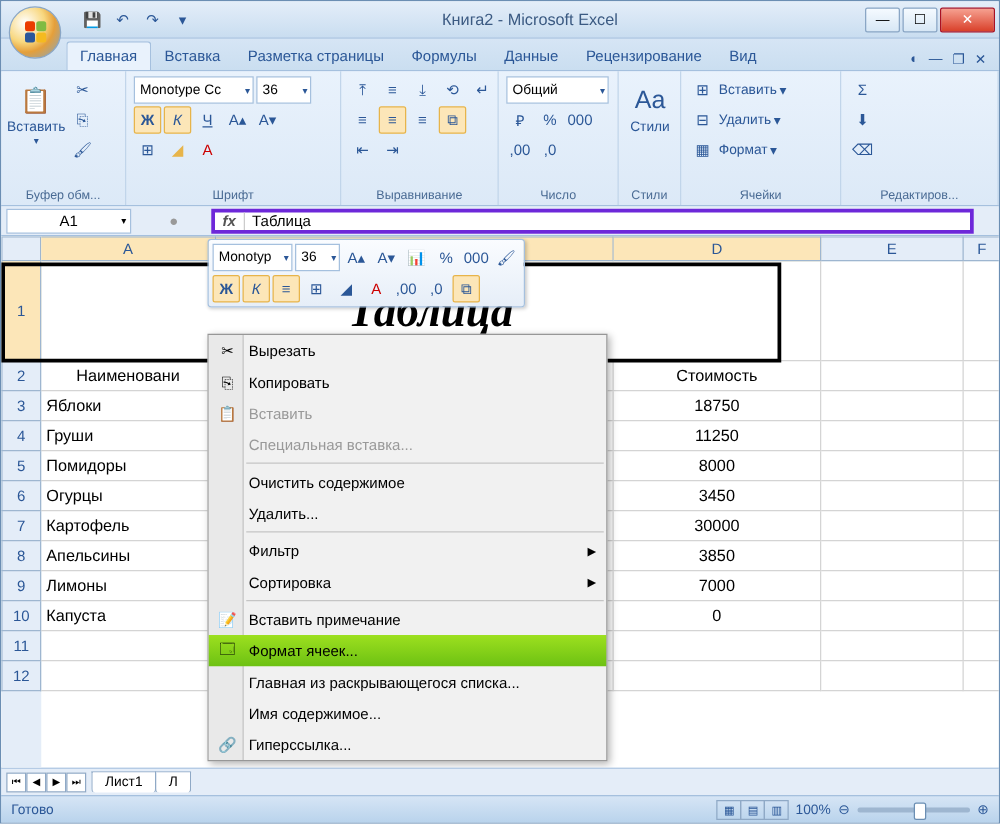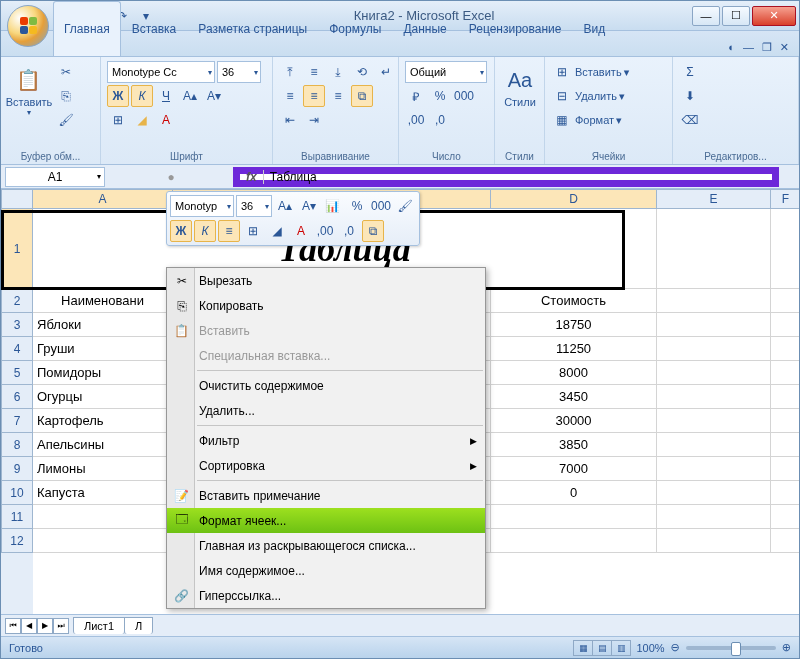--- a/index.html
+++ b/index.html
@@ -9,40 +9,40 @@
 .office-btn { width: 42px; height: 42px; margin: 4px 6px -16px 6px; border-radius: 50%; background: radial-gradient(circle at 30% 30%, #fff, #f8d77e 40%, #e59f3a 60%, #7ba7d1); border: 1px solid #8aa6c5; z-index: 10; display: flex; align-items: center; justify-content: center; font-size: 10px; font-weight: bold; }
 .office-btn span { display: grid; grid-template-columns: 8px 8px; gap: 1px; }
 .office-btn span i { width: 8px; height: 8px; border-radius: 2px; }
 .qat { display: flex; gap: 2px; margin-left: 8px; }
 .qat-btn { width: 22px; height: 22px; display: flex; align-items: center; justify-content: center; border-radius: 2px; cursor: pointer; font-size: 12px; color: #2b5797; }
 .title-text { flex: 1; text-align: center; font-size: 13px; color: #3b5a82; }
 .winbtns { display: flex; margin-right: 2px; }
 .winbtn { width: 28px; height: 20px; margin: 0 1px; border: 1px solid #8aa6c5; border-radius: 2px; display: flex; align-items: center; justify-content: center; font-size: 11px; cursor: pointer; background: linear-gradient(#f5faff,#d7e7f5); }
 .winbtn.close { width: 44px; background: linear-gradient(#f6a191,#d9402a); color: #fff; border-color: #a12; }
 .tabs { height: 26px; display: flex; align-items: flex-end; padding-left: 52px; background: linear-gradient(#d6e5f5,#cadef0); border-bottom: 1px solid #a5c0de; }
-.tab { padding: 20px 10px; font-size: 12px; color: #2b5797; cursor: pointer; border: 1px solid transparent; border-bottom: none; border-radius: 3px 3px 0 0; }
+.tab { padding: 4px 10px; font-size: 12px; color: #2b5797; cursor: pointer; border: 1px solid transparent; border-bottom: none; border-radius: 3px 3px 0 0; }
 .tab.active { background: #e9f2fc; border-color: #a5c0de; color: #2b5797; }
 .mdi-btns { margin-left: auto; display: flex; gap: 4px; padding-right: 8px; }
 .mdi-btns span { font-size: 11px; color: #2b5797; padding: 2px; cursor: pointer; }
 .ribbon { height: 108px; background: linear-gradient(#e9f2fc,#dce9f7); display: flex; border-bottom: 1px solid #a5c0de; }
 .rgroup { border-right: 1px solid #c1d5ea; padding: 4px 6px 2px; display: flex; flex-direction: column; }
 .rgroup-body { flex: 1; display: flex; gap: 4px; align-items: flex-start; }
 .rgroup-label { font-size: 10px; color: #4a6b94; text-align: center; padding-top: 2px; display: flex; justify-content: center; gap: 4px; }
 .rbigbtn { width: 44px; display: flex; flex-direction: column; align-items: center; font-size: 11px; color: #2b5797; padding: 2px; cursor: pointer; border: 1px solid transparent; border-radius: 3px; }
 .rbigbtn .ico { width: 32px; height: 32px; display: flex; align-items: center; justify-content: center; font-size: 20px; }
 .rcol { display: flex; flex-direction: column; gap: 2px; }
 .rrow { display: flex; gap: 2px; align-items: center; }
 .rsmall { width: 22px; height: 22px; display: flex; align-items: center; justify-content: center; font-size: 12px; color: #2b5797; border: 1px solid transparent; border-radius: 2px; cursor: pointer; }
 .rsmall.sel { background: #fce6b8; border-color: #e7b44a; }
 .rdrop { height: 22px; border: 1px solid #a5c0de; background: #fff; font-size: 11px; padding: 0 14px 0 4px; position: relative; display: flex; align-items: center; }
 .rdrop::after { content: '▾'; position: absolute; right: 2px; font-size: 8px; color: #2b5797; }
-.fbar { height: 24px; display: flex; align-items: center; background: #e4edf8; border-bottom: 1px solid #a5c0de; gap: 32px; }
+.fbar { height: 24px; display: flex; align-items: center; background: #e4edf8; border-bottom: 1px solid #a5c0de; }
 .namebox { width: 100px; height: 20px; border: 1px solid #a5c0de; background: #fff; margin: 0 4px; font-size: 12px; text-align: center; display: flex; align-items: center; justify-content: center; position: relative; }
 .namebox::after { content: '▾'; position: absolute; right: 3px; font-size: 8px; }
-.fxbox { flex: 1; height: 20px; border: 7px solid #6d28d9; background: #fff; margin-right: 20px; display: flex; align-items: center; font-size: 12px; }
+.fxbox { flex: 1; height: 20px; border: 3px solid #6d28d9; background: #fff; margin-right: 20px; display: flex; align-items: center; font-size: 12px; }
 .fx { font-style: italic; font-weight: bold; padding: 0 6px; color: #555; border-right: 1px solid #ccc; }
 .grid-area { flex: 1; display: flex; background: #fff; overflow: hidden; position: relative; }
 .rowhdrs { width: 32px; background: #e4edf8; }
 .colhdrs { height: 20px; display: flex; background: #e4edf8; }
 .ch { border: 1px solid #9eb6d0; border-left: none; text-align: center; font-size: 12px; color: #2b5797; display: flex; align-items: center; justify-content: center; }
 .ch.sel { background: #fce6b8; }
 .rh { height: 24px; border: 1px solid #9eb6d0; border-top: none; text-align: center; font-size: 12px; color: #2b5797; display: flex; align-items: center; justify-content: center; }
 .rh.sel { background: #fce6b8; }
 .cells { position: relative; }
 .row { display: flex; height: 24px; }
@@ -120,21 +120,21 @@
           <div class="rsmall">⎘</div>
           <div class="rsmall">🖌</div>
         </div>
       </div>
       <div class="rgroup-label">Буфер обм...</div>
     </div>
     <div class="rgroup" style="width:172px">
       <div class="rgroup-body">
           <div class="rcol" style="width:100%">
         <div class="rrow">
-          <div class="rdrop" style="width:108px">Monotype Cc</div>
+          <div class="rdrop" style="width:96px">Monotype Cc</div>
           <div class="rdrop" style="width:44px">36</div>
         </div>
         <div class="rrow">
           <div class="rsmall sel" style="font-weight:bold">Ж</div>
           <div class="rsmall sel" style="font-style:italic">К</div>
           <div class="rsmall" style="text-decoration:underline">Ч</div>
           <div class="rsmall">A▴</div>
           <div class="rsmall">A▾</div>
         </div>
         <div class="rrow">

